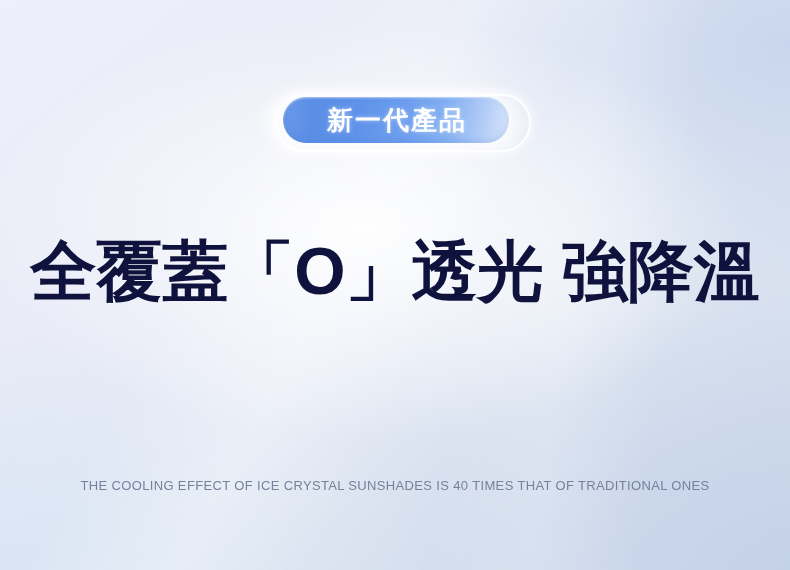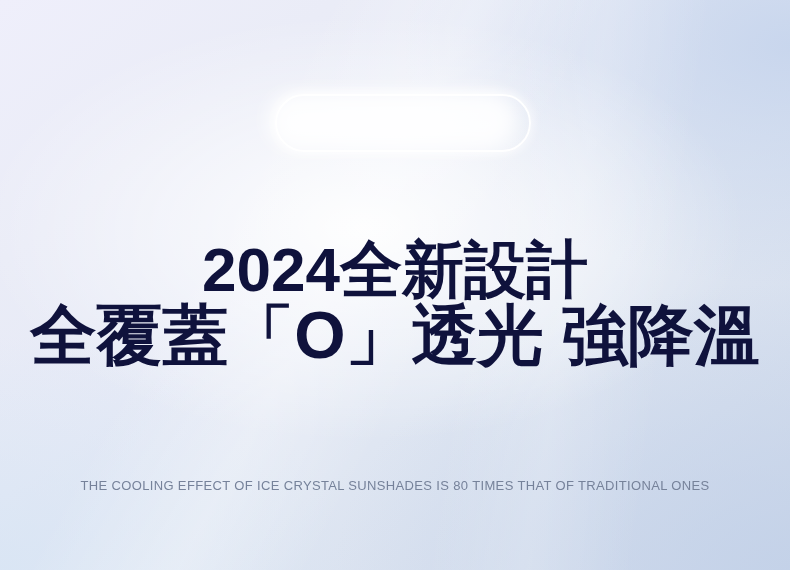--- a/index.html
+++ b/index.html
@@ -183,25 +183,27 @@
 <body>
 
 <div id="stage">
 
   <div id="sheen"></div>
 
   <div id="badge-wrap">
     <div id="badge-shell">
       <div class="badge-glow"></div>
       <div class="badge-ring"></div>
+      <div class="badge-pill">
+        <span class="badge-label">新一代產品</span>
+      </div>
     </div>
   </div>
 
   <div id="headline">
-    <div class="head-line-1">2024全新設計</div>
     <div class="head-line-2">全覆蓋「O」透光 強降溫</div>
   </div>
 
   <div id="subcopy">
-    <div class="sub-en">THE COOLING EFFECT OF ICE CRYSTAL SUNSHADES IS 80 TIMES THAT OF TRADITIONAL ONES</div>
+    <div class="sub-en">THE COOLING EFFECT OF ICE CRYSTAL SUNSHADES IS 40 TIMES THAT OF TRADITIONAL ONES</div>
   </div>
 
 </div>
 
 </body></html>

